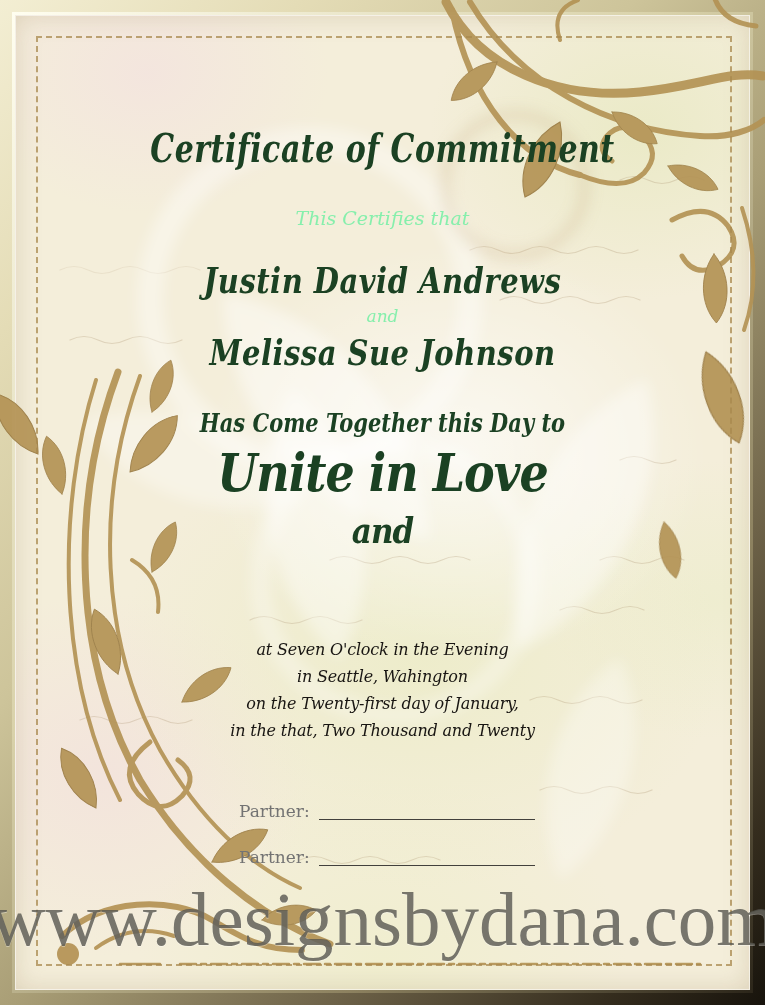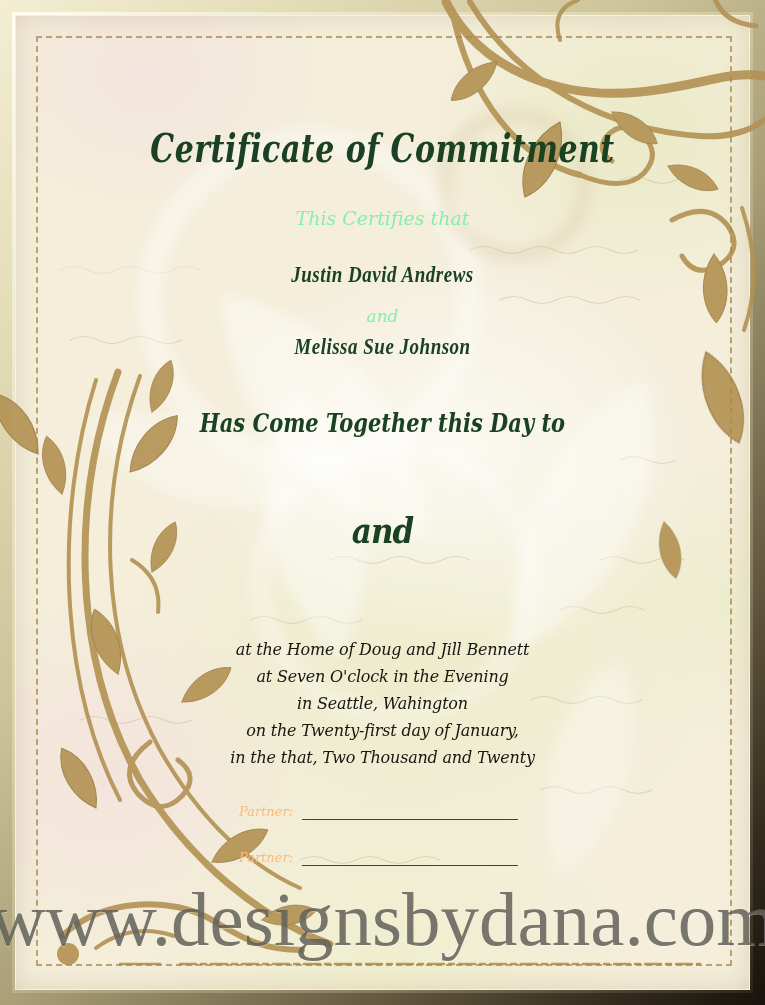--- a/index.html
+++ b/index.html
@@ -40,36 +40,36 @@
   .deco-svg{position:absolute;left:0;top:0;pointer-events:none;}
   
   .stage{position:absolute;inset:0;}
   .center-line{position:absolute;left:0;right:0;text-align:center;white-space:nowrap;}
   .squash{display:inline-block;}
   .green{color:#1b4123;}
   .black{color:#86efac;}
   .t-title{top:131px;font-size:30px;font-weight:bold;font-style:italic;letter-spacing:.5px;}
   .t-title .squash{transform:scaleY(1.32);}
   .t-certifies{top:207px;font-size:19px;font-style:italic;}
-  .t-name{font-size:19px;font-weight:bold;font-style:italic;letter-spacing:.5px;font-family:Liberation Serif, serif;}
+  .t-name{font-size:29px;font-weight:bold;font-style:italic;letter-spacing:.5px;}
   .t-name .squash{transform:scaleY(1.22);}
   .t-name1{top:264px;}
   .t-and1{top:306px;font-size:17px;font-style:italic;}
   .t-name2{top:336px;}
   .t-action{top:410px;font-size:21px;font-weight:bold;font-style:italic;}
   .t-action .squash{transform:scaleY(1.25);}
   .t-script{font-weight:bold;font-style:italic;letter-spacing:-1px;}
   .t-script .squash{transform:scaleY(1.15);}
   .t-unite{top:446px;font-size:46px;}
   .t-and2{top:512px;font-size:31px;}
   .t-commit{top:543px;font-size:46px;}
   .details{position:absolute;left:0;right:0;top:636px;text-align:center;}
   .details div{font-size:16px;font-style:italic;line-height:27px;color:#181512;letter-spacing:-.2px;}
   .sig-row{position:absolute;left:239px;display:flex;align-items:flex-end;gap:9px;}
-  .sig-row .lbl{font-size:13px;font-style:italic;color:#fdba74;line-height:17px;}
+  .sig-row .lbl{font-size:17px;color:#737373;line-height:17px;}
   .sig-row .line{width:216px;border-bottom:1.5px solid #42403c;height:15px;}
   .sig-1{top:803px;}
   .sig-2{top:849px;}
   
   .watermark{
     position:absolute;left:-10px;right:-10px;top:869px;
     font-family:"Liberation Serif","DejaVu Serif",serif;
     font-size:77px;line-height:100px;text-align:center;white-space:nowrap;
     color:rgba(86,85,78,.8);
     text-shadow:0 1px 0 rgba(255,255,255,.35);
@@ -190,26 +190,28 @@
   </div>
 
   <div class="center-line t-name t-name2 green">
     <span class="squash">Melissa Sue Johnson</span>
   </div>
 
   <div class="center-line t-action green">
     <span class="squash">Has Come Together this Day to</span>
   </div>
 
+  <div class="center-line t-script t-unite green">
+    <span class="squash">Unite in Love</span>
+  </div>
   <div class="center-line t-script t-and2 green">
     <span class="squash">and</span>
   </div>
 
   <div class="details">
-    <div>at the Home of Doug and Jill Bennett</div>
     <div>at Seven O'clock in the Evening</div>
     <div>in Seattle, Wahington</div>
     <div>on the Twenty-first day of January,</div>
     <div>in the that, Two Thousand and Twenty</div>
   </div>
 
   <div class="sig-row sig-1">
     <span class="lbl">Partner:</span>
     <span class="line"></span>
   </div>

